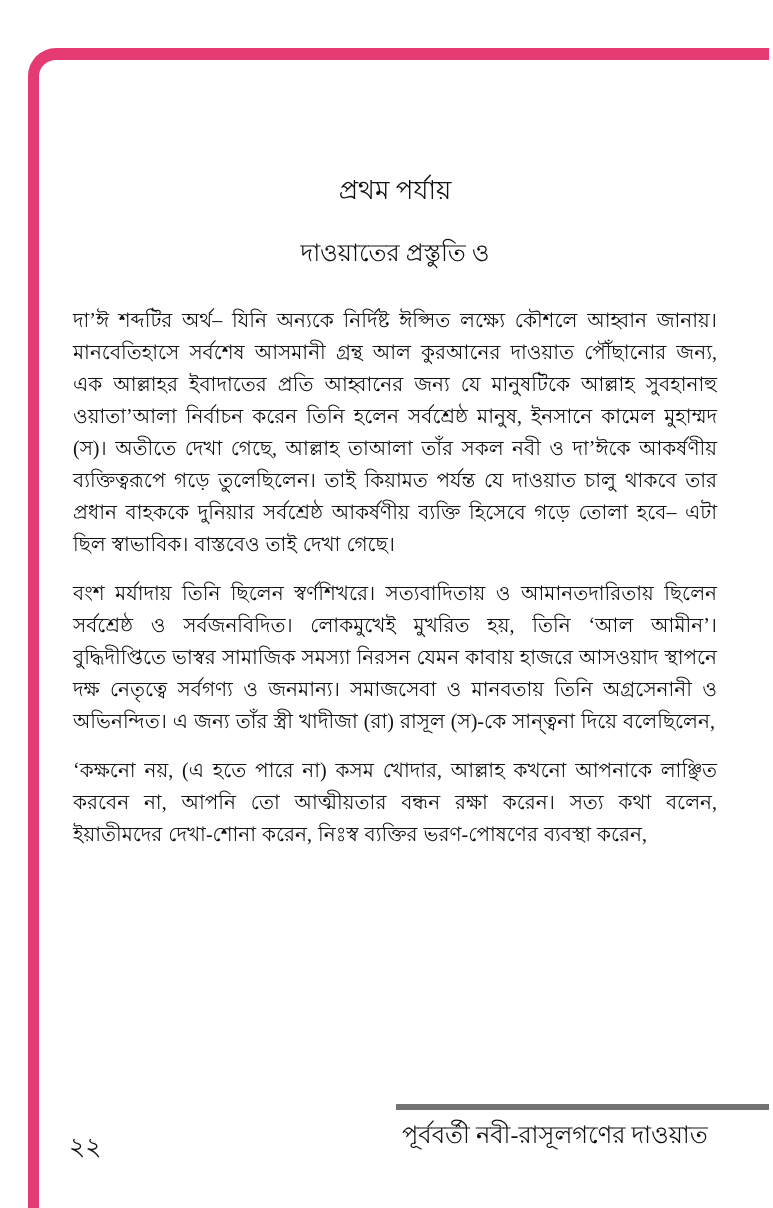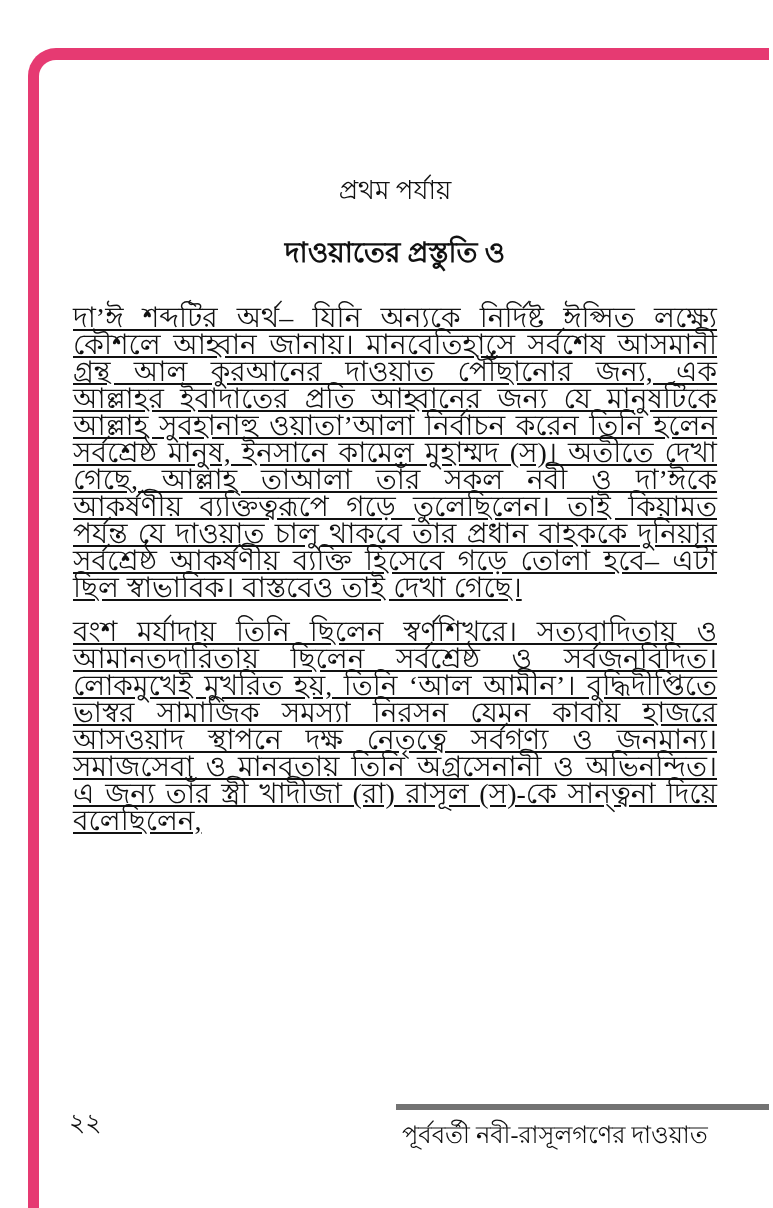--- a/index.html
+++ b/index.html
@@ -30,52 +30,51 @@
     width: 660px;
   }
   .kicker {
     text-align: center;
     font-size: 26px;
     line-height: 34px;
     margin-bottom: 8px;
   }
   .chapter-title {
     text-align: center;
-    font-weight: bold;
-    font-size: 28px;
+    font-weight: normal;
+    font-size: 24px;
     line-height: 50px;
     margin-bottom: 14px;
   }
   .body-para {
-    font-size: 28px;
-    line-height: 27px;
+    font-size: 20px;
+    line-height: 32px;
     text-align: justify;
     margin-bottom: 9px;
     word-spacing: 1px;
-    text-decoration: underline;
   }
   .arabic-quote {
     direction: rtl;
     unicode-bidi: isolate;
     text-align: center;
     font-family: "DejaVu Sans", sans-serif;
     font-size: 26px;
     line-height: 54px;
     margin: 26px 10px 20px 10px;
   }
   .footer {
     position: absolute;
     left: 57px;
     right: 56px;
     top: 1096px;
   }
   .footer-page-number {
     position: absolute;
     left: 0;
-    top: 0;
+    top: 24px;
     font-size: 25px;
     line-height: 30px;
   }
   .footer-right {
     position: absolute;
     right: -51px;  
     top: 0;
     width: 380px;
     border-top: 6px solid #737373;
     padding-top: 6px;
@@ -101,20 +100,21 @@
 
     <div class="chapter-title">
       <div>দাওয়াতের প্রস্তুতি ও</div>
     </div>
 
     <p class="body-para">দা’ঈ শব্দটির অর্থ– যিনি অন্যকে নির্দিষ্ট ঈপ্সিত লক্ষ্যে কৌশলে আহ্বান জানায়। মানবেতিহাসে সর্বশেষ আসমানী গ্রন্থ আল কুরআনের দাওয়াত পৌঁছানোর জন্য, এক আল্লাহর ইবাদাতের প্রতি আহ্বানের জন্য যে মানুষটিকে আল্লাহ সুবহানাহু ওয়াতা’আলা নির্বাচন করেন তিনি হলেন সর্বশ্রেষ্ঠ মানুষ, ইনসানে কামেল মুহাম্মদ (স)। অতীতে দেখা গেছে, আল্লাহ তাআলা তাঁর সকল নবী ও দা’ঈকে আকর্ষণীয় ব্যক্তিত্বরূপে গড়ে তুলেছিলেন। তাই কিয়ামত পর্যন্ত যে দাওয়াত চালু থাকবে তার প্রধান বাহককে দুনিয়ার সর্বশ্রেষ্ঠ আকর্ষণীয় ব্যক্তি হিসেবে গড়ে তোলা হবে– এটা ছিল স্বাভাবিক। বাস্তবেও তাই দেখা গেছে।</p>
 
     <p class="body-para">বংশ মর্যাদায় তিনি ছিলেন স্বর্ণশিখরে। সত্যবাদিতায় ও আমানতদারিতায় ছিলেন সর্বশ্রেষ্ঠ ও সর্বজনবিদিত। লোকমুখেই মুখরিত হয়, তিনি ‘আল আমীন’। বুদ্ধিদীপ্তিতে ভাস্বর সামাজিক সমস্যা নিরসন যেমন কাবায় হাজরে আসওয়াদ স্থাপনে দক্ষ নেতৃত্বে সর্বগণ্য ও জনমান্য। সমাজসেবা ও মানবতায় তিনি অগ্রসেনানী ও অভিনন্দিত। এ জন্য তাঁর স্ত্রী খাদীজা (রা) রাসূল (স)-কে সান্ত্বনা দিয়ে বলেছিলেন,</p>
 
 
+    <p class="body-para">‘কক্ষনো নয়, (এ হতে পারে না) কসম খোদার, আল্লাহ কখনো আপনাকে লাঞ্ছিত করবেন না, আপনি তো আত্মীয়তার বন্ধন রক্ষা করেন। সত্য কথা বলেন, ইয়াতীমদের দেখা-শোনা করেন, নিঃস্ব ব্যক্তির ভরণ-পোষণের ব্যবস্থা করেন,</p>
 
   </div>
 
   <div class="footer">
     <div class="footer-page-number">২২</div>
     <div class="footer-right">
       <div class="footer-running-title">পূর্ববর্তী নবী-রাসূলগণের দাওয়াত</div>
     </div>
   </div>
 

